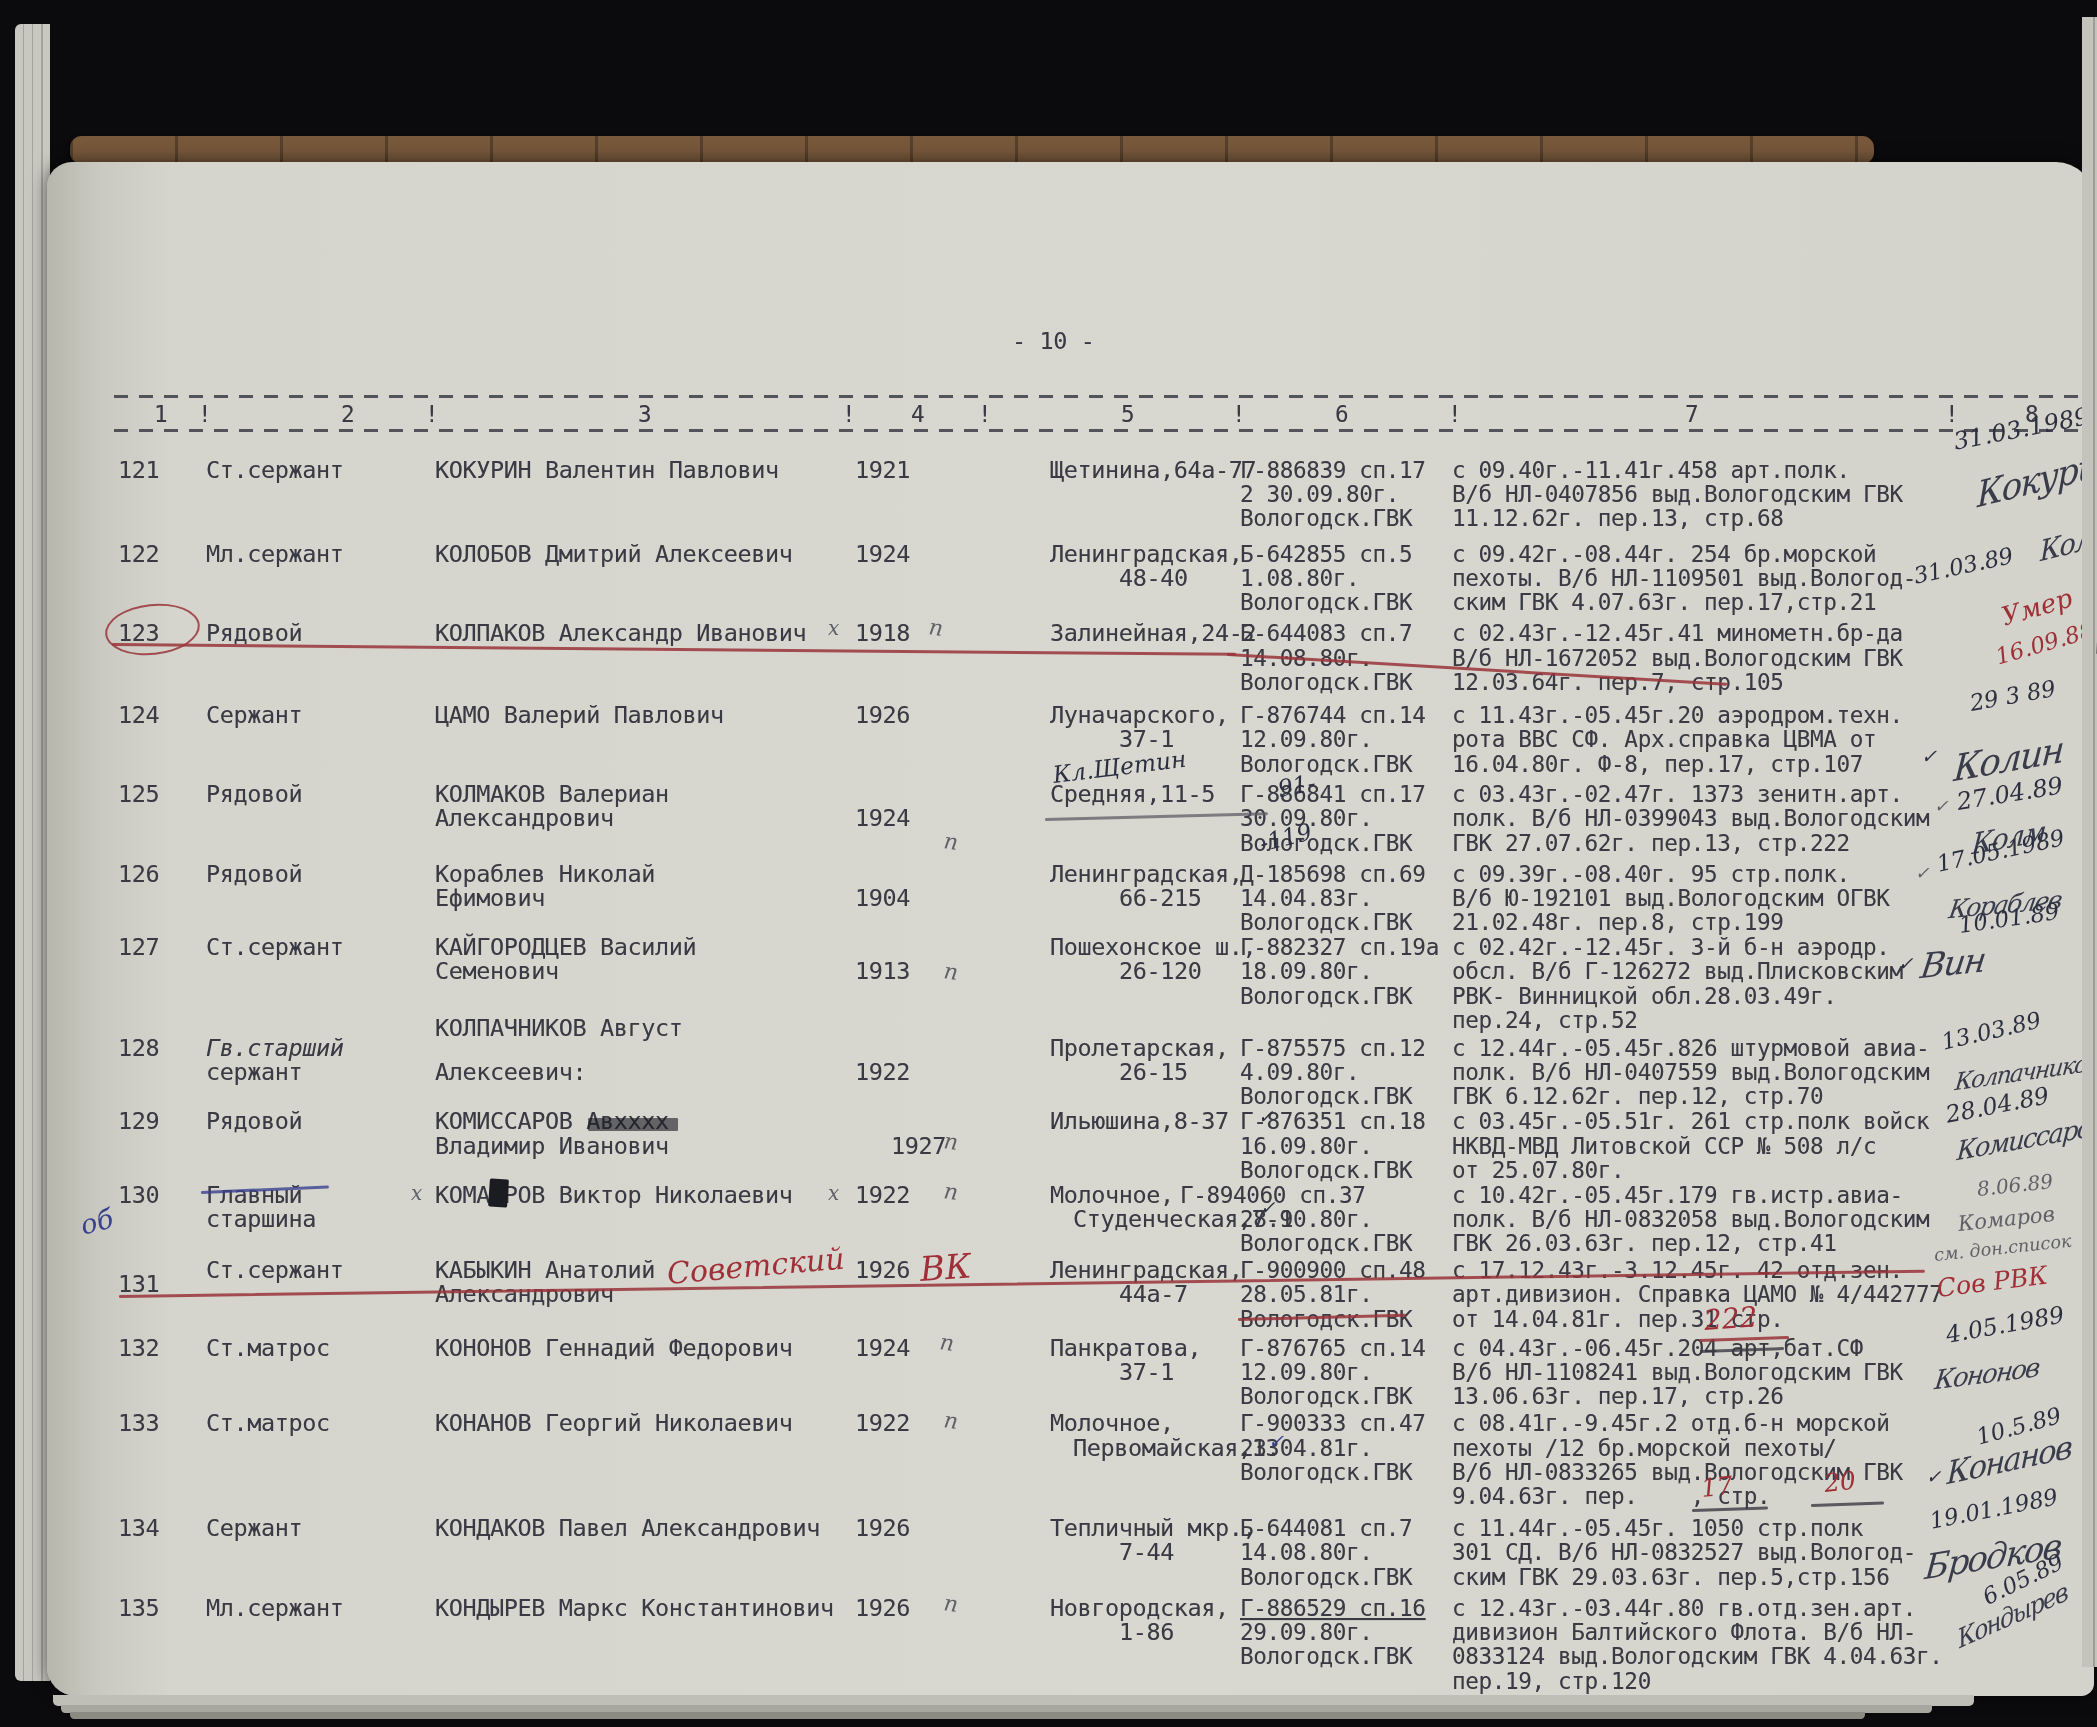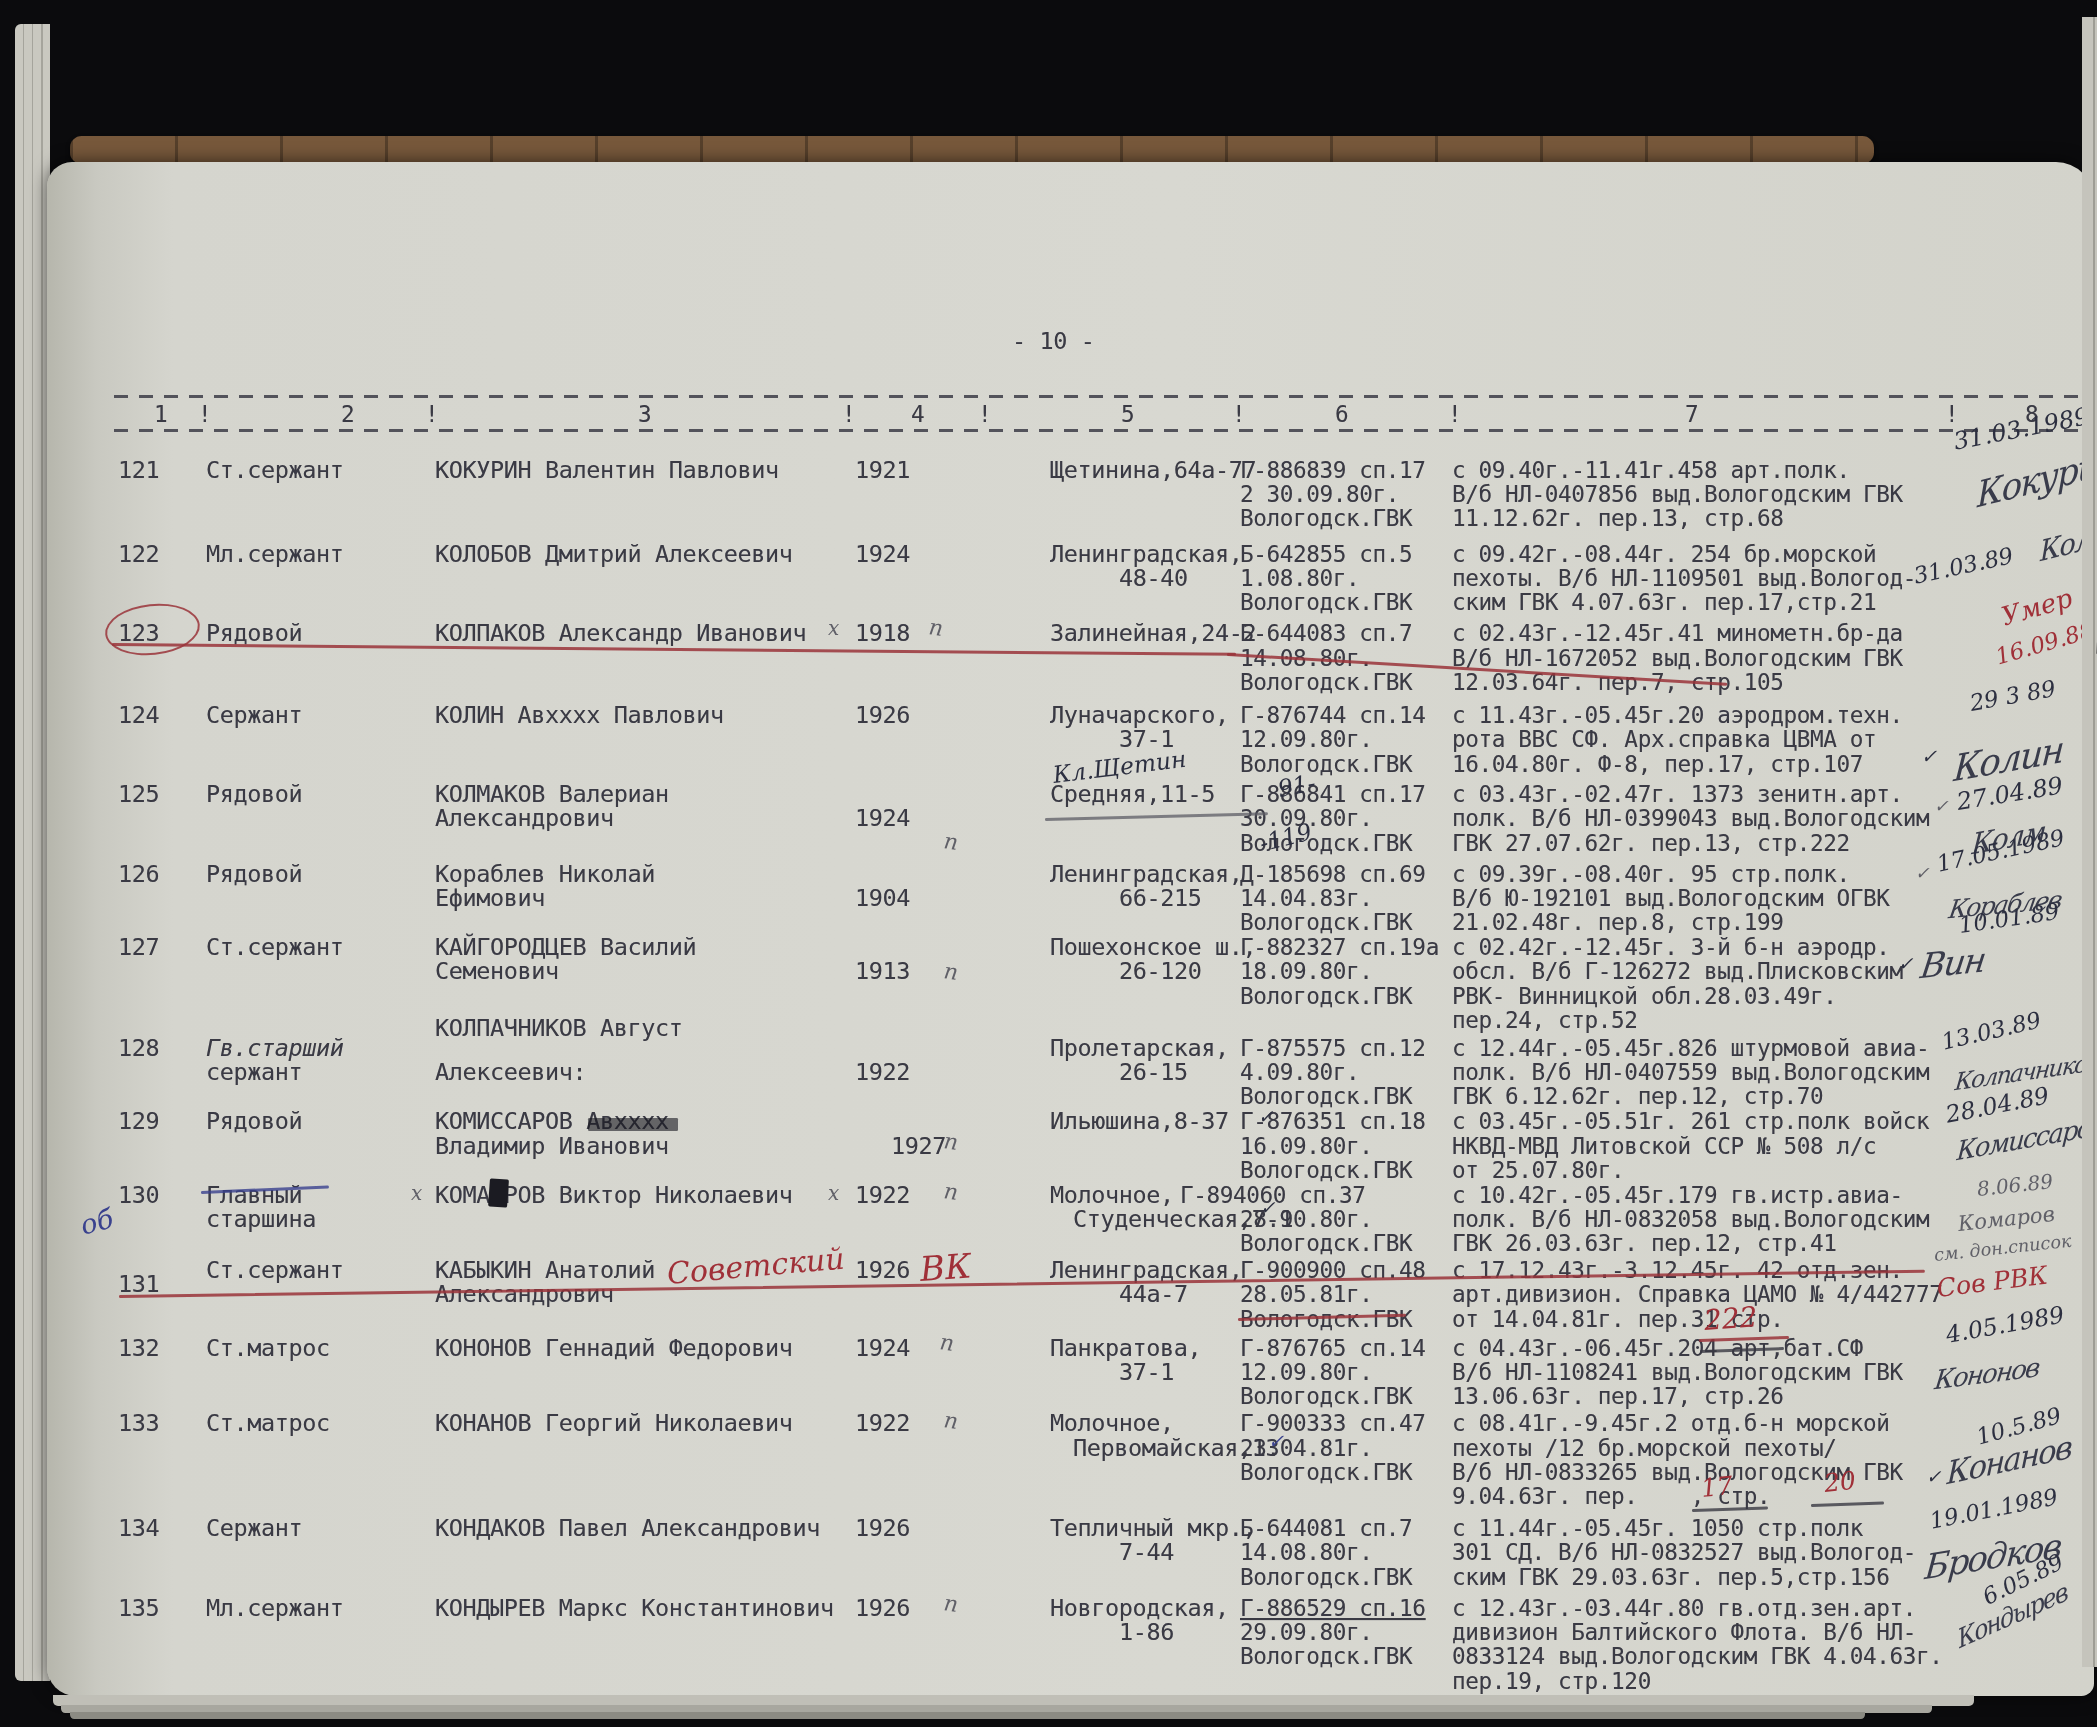--- a/index.html
+++ b/index.html
@@ -106,21 +106,21 @@
           <div class="t sm" style="left: 1193px; top: 459px;">Б-644083 сп.7</div>
           <div class="t sm" style="left: 1193px; top: 484px;">14.08.80г.</div>
           <div class="t sm" style="left: 1193px; top: 508px;">Вологодск.ГВК</div>
           <div class="t sm" style="left: 1405px; top: 459px;">с 02.43г.-12.45г.41 минометн.бр-да</div>
           <div class="t sm" style="left: 1405px; top: 484px;">В/б НЛ-1672052 выд.Вологодским ГВК</div>
           <div class="t sm" style="left: 1405px; top: 508px;">12.03.64г. пер.7, стр.105</div>
         </div>
         <div>
           <div class="t" style="left: 71px; top: 541px;">124</div>
           <div class="t" style="left: 159px; top: 541px;">Сержант</div>
-          <div class="t" style="left: 388px; top: 541px;">КОЛИН Авхххх Павлович</div>
+          <div class="t" style="left: 388px; top: 541px;">ЦАМО Валерий Павлович</div>
           <div class="t" style="left: 808px; top: 541px;">1926</div>
           <div class="t" style="left: 1003px; top: 541px;">Луначарского,</div>
           <div class="t" style="left: 1072px; top: 565px;">37-1</div>
           <div class="t sm" style="left: 1193px; top: 541px;">Г-876744 сп.14</div>
           <div class="t sm" style="left: 1193px; top: 565px;">12.09.80г.</div>
           <div class="t sm" style="left: 1193px; top: 590px;">Вологодск.ГВК</div>
           <div class="t sm" style="left: 1405px; top: 541px;">с 11.43г.-05.45г.20 аэродром.техн.</div>
           <div class="t sm" style="left: 1405px; top: 565px;">рота ВВС СФ. Арх.справка ЦВМА от</div>
           <div class="t sm" style="left: 1405px; top: 590px;">16.04.80г. Ф-8, пер.17, стр.107</div>
         </div>

